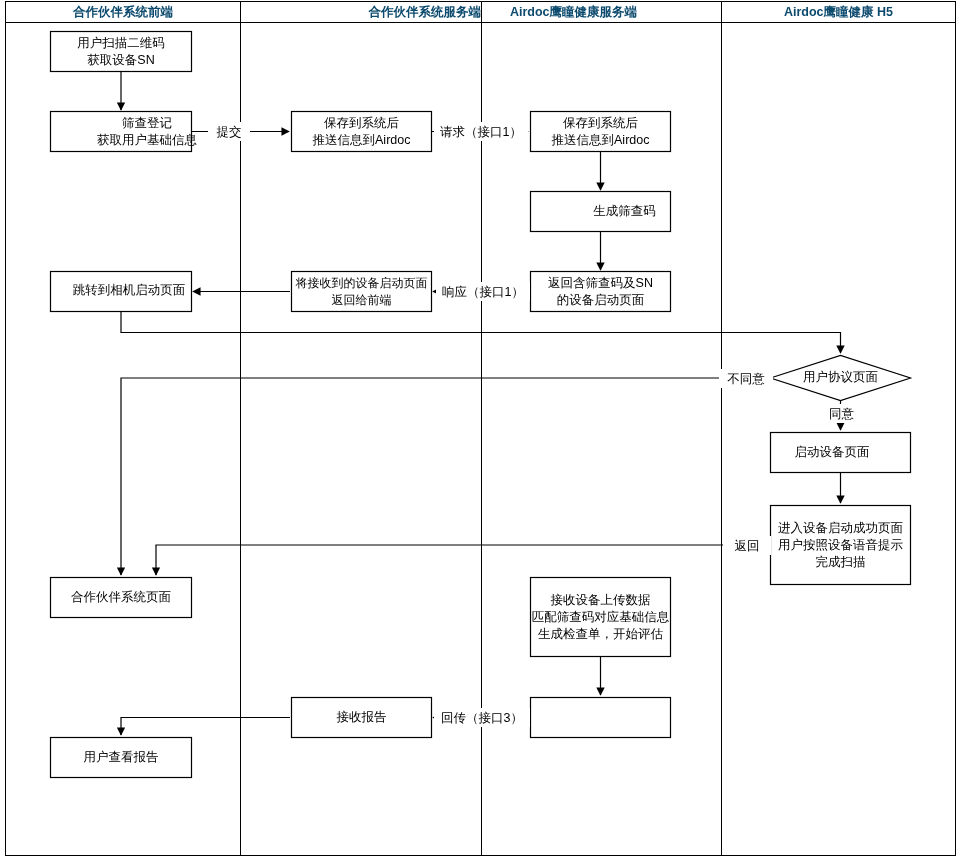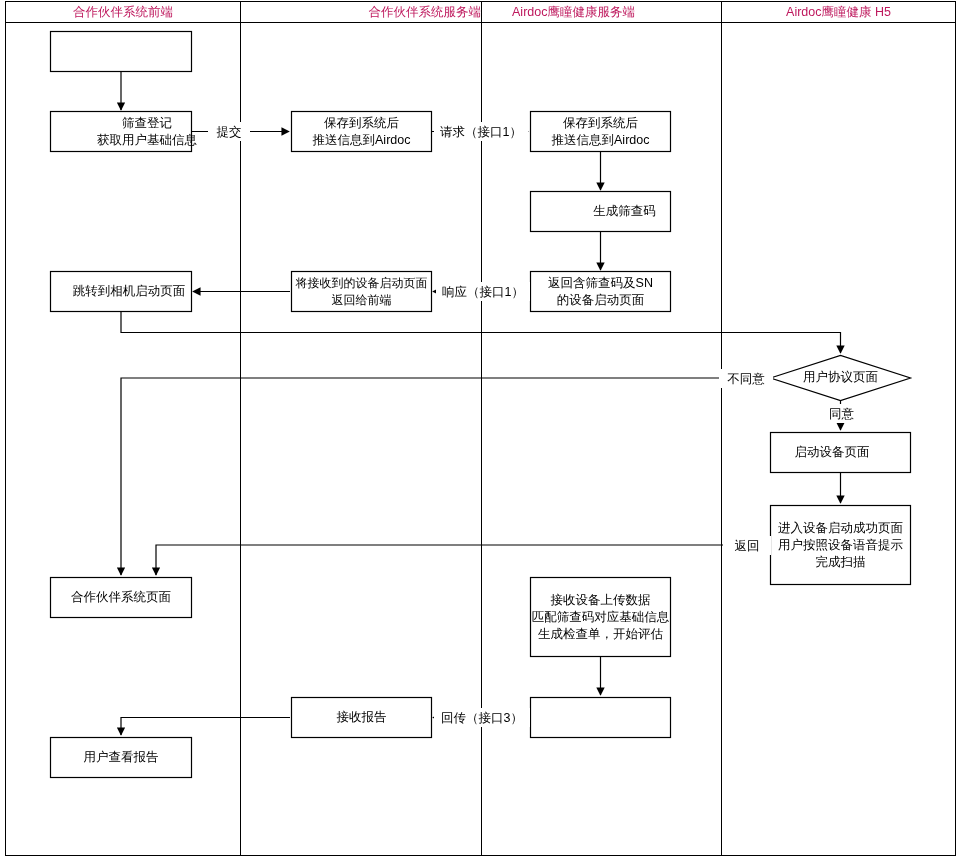--- a/index.html
+++ b/index.html
@@ -24,23 +24,23 @@
     left: 0;
     top: 0;
     width: 961px;
     height: 859px;
   }
   
   .lane-title {
     position: absolute;
     text-align: center;
     font-size: 12.5px;
-    font-weight: normal;
+    font-weight: bold;
     line-height: 17px;
-    color: #be185d;
+    color: #0c4a6e;
     white-space: nowrap;
   }
   .node-label {
     position: absolute;
     display: flex;
     align-items: center;
     justify-content: center;
     text-align: center;
     font-size: 12.5px;
     line-height: 17px;
@@ -146,32 +146,34 @@
   <div class="lane-title" style="left:241px; top:4px; width:240px;text-align:right;">
     <span>合作伙伴系统服务端</span>
   </div>
   <div class="lane-title" style="left:454px; top:4px; width:239px;">
     <span>Airdoc鹰瞳健康服务端</span>
   </div>
   <div class="lane-title" style="left:722px; top:4px; width:233px;">
     <span>Airdoc鹰瞳健康 H5</span>
   </div>
 
+  <div class="node-label" style="left:50px; top:31px; width:142px; height:41px;">用户扫描二维码
+获取设备SN</div>
   <div class="node-label" style="left:62px; top:111px; width:120px; height:41px;margin-left:25px;">筛查登记
 获取用户基础信息</div>
   <div class="node-label" style="left:291px; top:111px; width:141px; height:41px;">保存到系统后
 推送信息到Airdoc</div>
   <div class="node-label" style="left:530px; top:111px; width:141px; height:41px;">保存到系统后
 推送信息到Airdoc</div>
   <div class="node-label" style="left:530px; top:191px; width:141px; height:41px;padding-left:24px;">生成筛查码</div>
   <div class="node-label" style="left:530px; top:271px; width:141px; height:41px;">返回含筛查码及SN
 的设备启动页面</div>
   <div class="node-label" style="left:291px; top:271px; width:141px; height:41px; font-size:12px;">将接收到的设备启动页面
 返回给前端</div>
-  <div class="node-label" style="left:50px; top:271px; width:158px; height:41px;">跳转到相机启动页面</div>
+  <div class="node-label" style="left:50px; top:271px; width:158px; height:41px;font-family:Liberation Mono, monospace;">跳转到相机启动页面</div>
   <div class="node-label" style="left:770px; top:357px; width:141px; height:41px;">用户协议页面</div>
   <div class="node-label" style="left:770px; top:432px; width:124px; height:41px;">启动设备页面</div>
   <div class="node-label" style="left:770px; top:505px; width:141px; height:80px;">进入设备启动成功页面
 用户按照设备语音提示
 完成扫描</div>
   <div class="node-label" style="left:50px; top:577px; width:142px; height:41px;">合作伙伴系统页面</div>
   <div class="node-label" style="left:530px; top:577px; width:141px; height:80px;">接收设备上传数据
 匹配筛查码对应基础信息
 生成检查单，开始评估</div>
   <div class="node-label" style="left:291px; top:697px; width:141px; height:41px;">接收报告</div>

